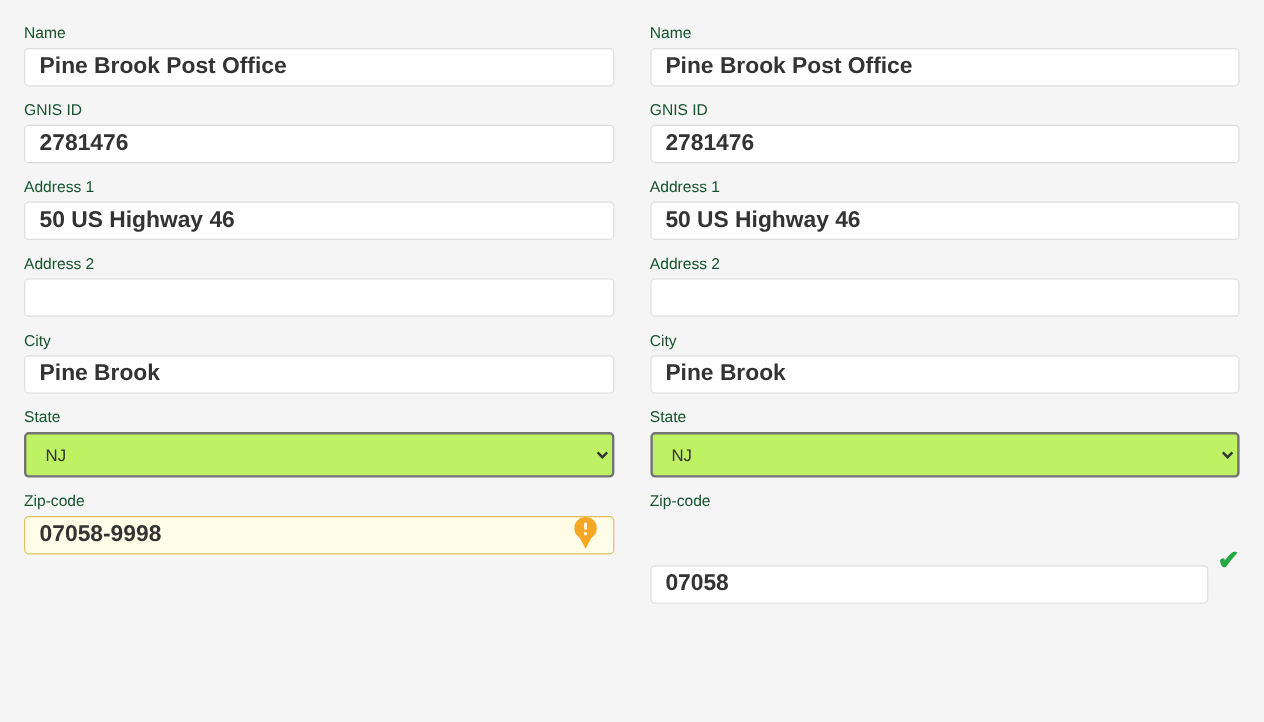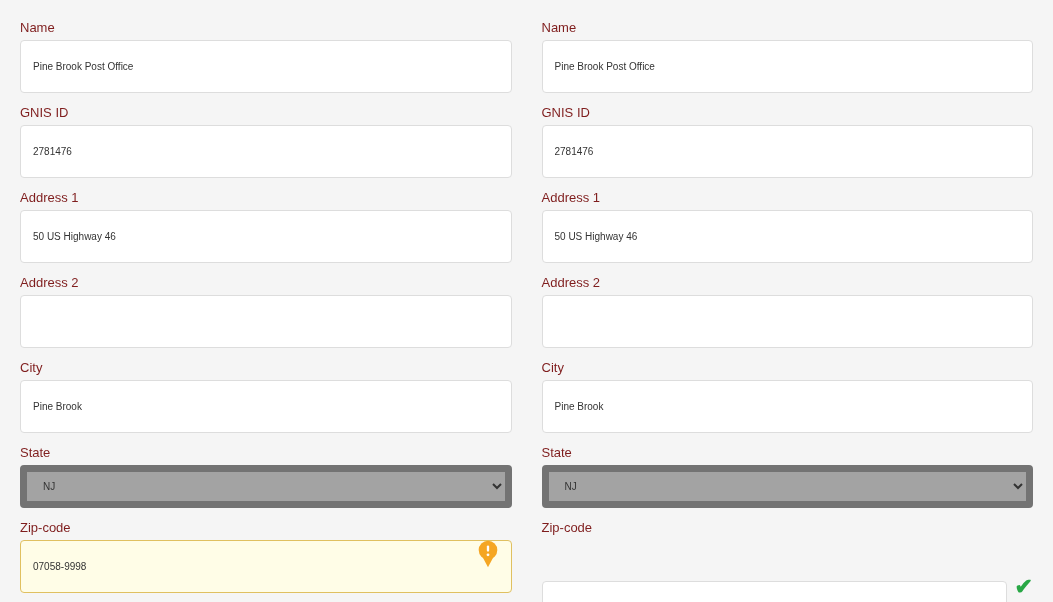--- a/index.html
+++ b/index.html
@@ -28,44 +28,45 @@
       flex-direction: column;
       gap: 0;
     }
 
     .field-group {
       margin-bottom: 12px;
     }
 
     .field-label {
       display: block;
-      color: #7f1d1d;
+      color: #14532d;
       font-size: 13px;
       margin-bottom: 5px;
     }
 
     .field-input {
       width: 100%;
-      padding: 20px 12px;
+      padding: 4px 12px;
       border: 1px solid #ddd;
       border-radius: 4px;
-      font-size: 10px;
+      font-size: 19px;
       color: #333;
       background: #fff;
       outline: none;
+      font-weight: bold;
     }
 
     .field-select {
       width: 100%;
       padding: 8px 12px;
-      border: 7px solid #737373;
+      border: 2px solid #737373;
       border-radius: 4px;
-      font-size: 10px;
+      font-size: 14px;
       color: #333;
-      background: #a3a3a3;
+      background: #bef264;
       outline: none;
       appearance: auto;
     }
 
     .zip-wrapper {
       position: relative;
       display: flex;
     }
 
     .zip-wrapper .field-input {

